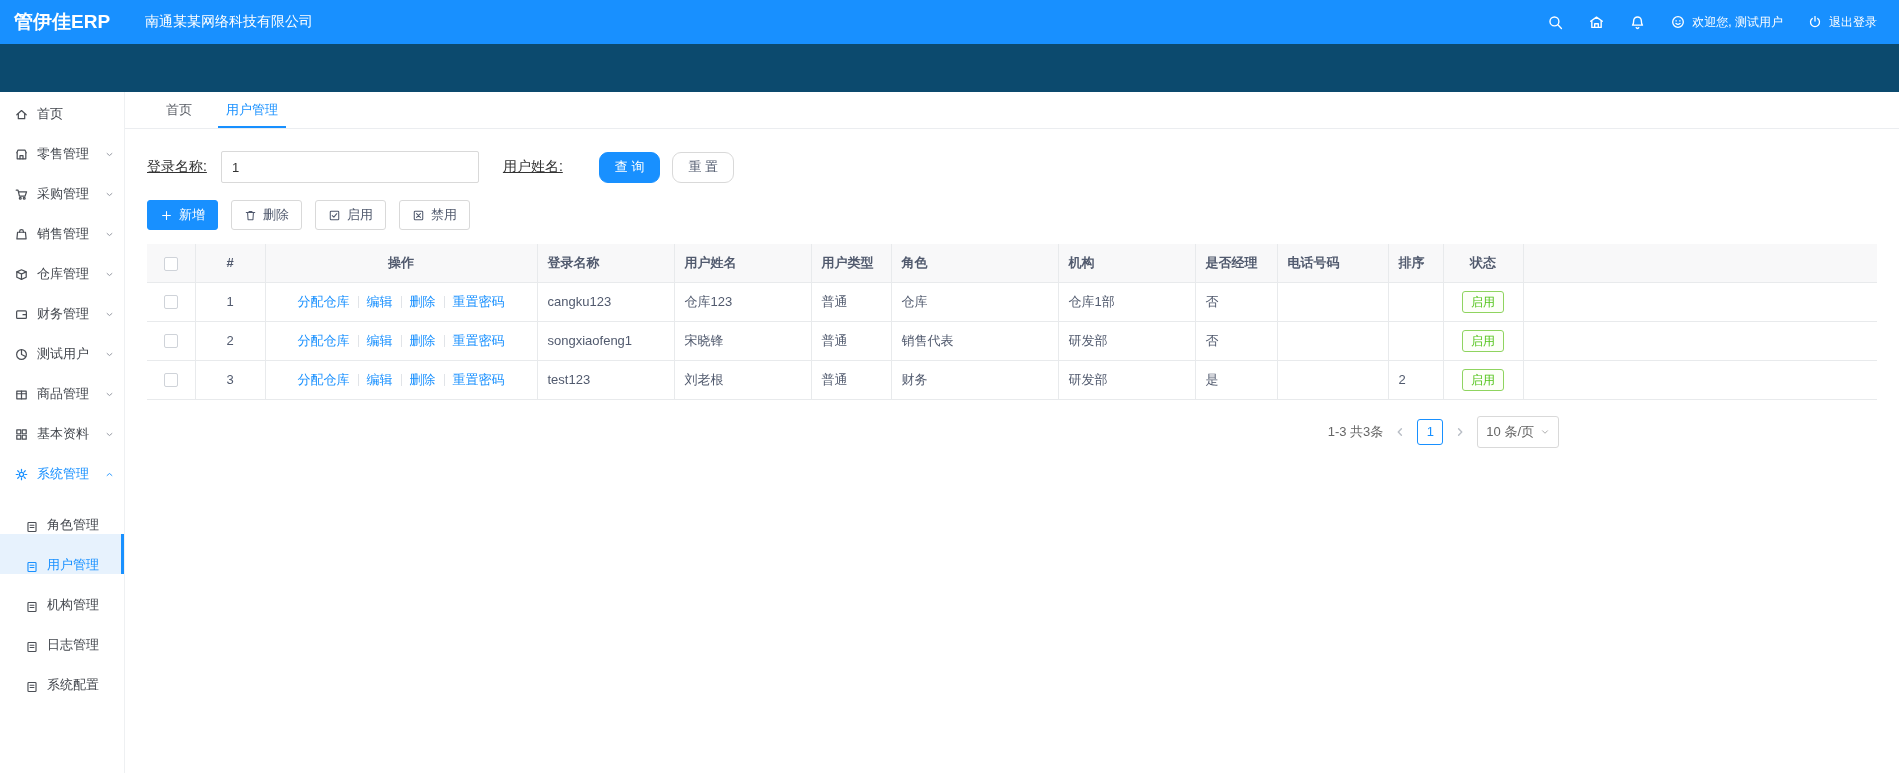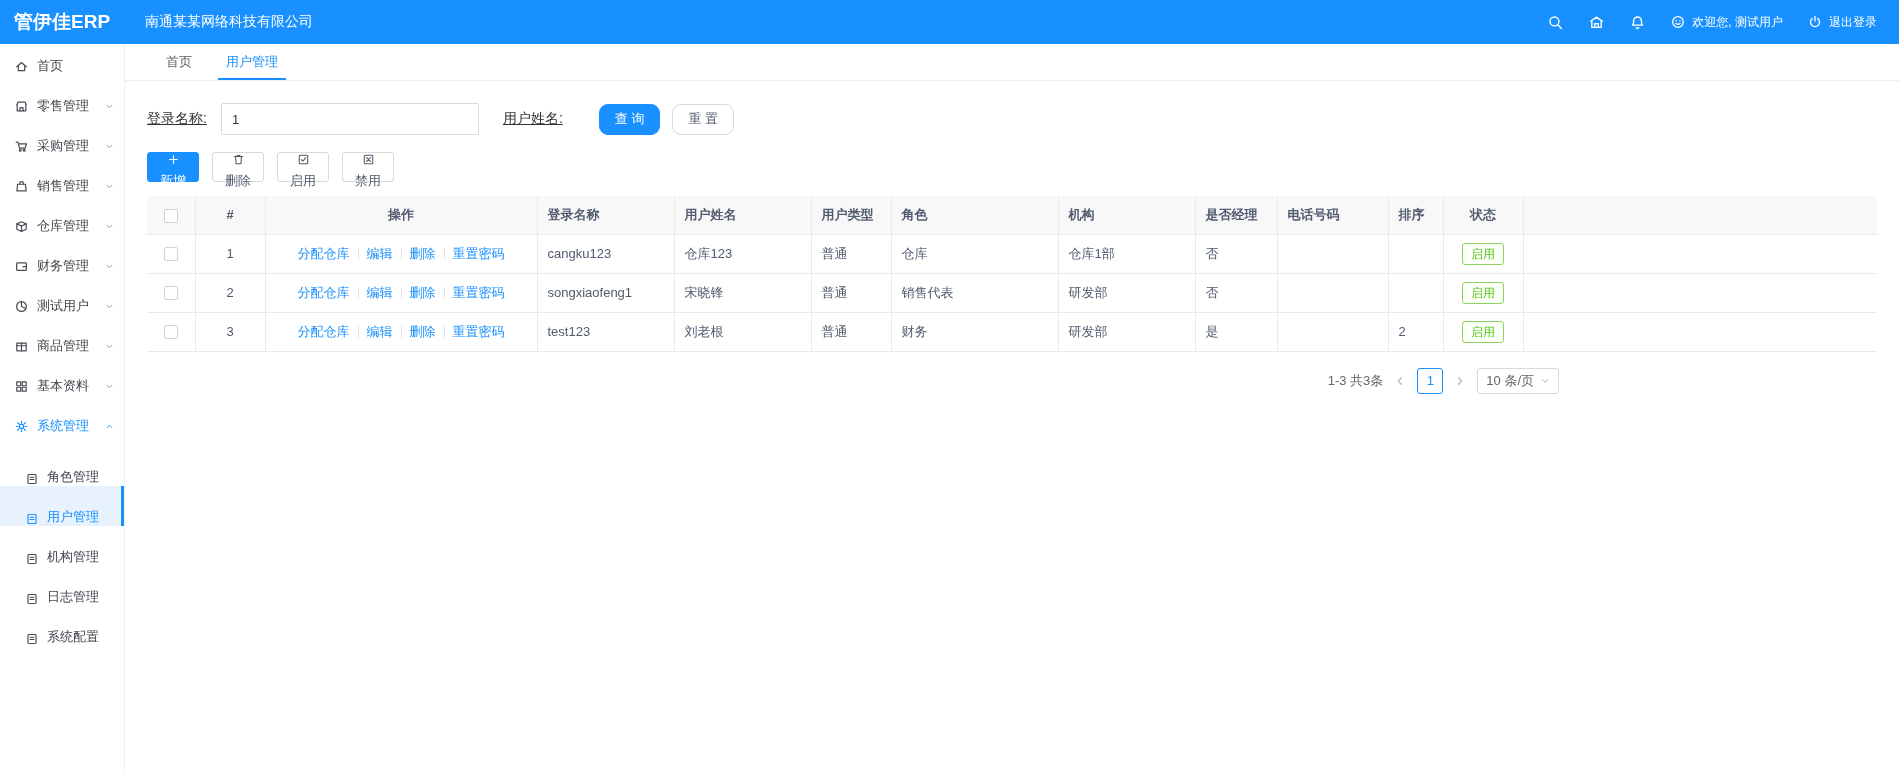--- a/index.html
+++ b/index.html
@@ -1,18 +1,18 @@
 <!DOCTYPE html>
 <html><head>
 <meta charset="utf-8">
 <style>
   * { box-sizing: border-box; }
   html, body { margin: 0; padding: 0; background: #fff; }
   body { font-family: "Liberation Sans", "DejaVu Sans", sans-serif; }
-  .app { width: 1899px; height: 773px; overflow: hidden; display: flex; flex-direction: column; background: #0c4a6e; }
+  .app { width: 1899px; height: 773px; overflow: hidden; display: flex; flex-direction: column; background: #0c4a6e; gap: 48px; }
 
   svg { display: block; width: 100%; height: 100%; fill: none; stroke: currentColor; stroke-width: 1.3; stroke-linecap: round; stroke-linejoin: round; }
 
   
   .topbar { height: 44px; background: #1890ff; display: flex; align-items: center; color: #fff; flex-shrink: 0; }
   .logo { width: 125px; font-size: 19px; font-weight: bold; padding-left: 14px; flex-shrink: 0; }
   .company { font-size: 14px; margin-left: 20px; }
   .topbar-right { margin-left: auto; display: flex; align-items: center; gap: 24px; padding-right: 22px; font-size: 12px; }
   .tb-icon { width: 17px; height: 17px; display: inline-flex; cursor: pointer; flex-shrink: 0; }
   .tb-group { display: flex; align-items: center; gap: 6px; cursor: pointer; white-space: nowrap; }
@@ -47,21 +47,21 @@
   .f-label2 { margin-left: 24px; }
   .f-input { width: 258px; height: 32px; border: 1px solid #d9d9d9; border-radius: 2px; padding: 0 10px; font-size: 13px; color: #333; font-family: inherit; outline: none; background: #fff; }
   .f-input::placeholder { color: #bfbfbf; }
   .btn { height: 31px; border-radius: 9px; font-size: 13px; font-family: inherit; cursor: pointer; display: inline-flex; align-items: center; justify-content: center; white-space: nowrap; }
   .btn-primary { background: #1890ff; border: 1px solid #1890ff; color: #fff; padding: 0 15px; }
   .btn-default { background: #fff; border: 1px solid #d9d9d9; color: #515a6e; padding: 0 15px; }
   .search-btn { margin-left: 22px; }
   .reset-btn { margin-left: 12px; }
 
   .toolbar { margin-top: 17px; display: flex; gap: 13px; }
-  .tbtn { height: 30px; border-radius: 3px; display: inline-flex; align-items: center; gap: 6px; padding: 0 12px; font-size: 13px; font-family: inherit; cursor: pointer; white-space: nowrap; flex-direction: column; }
+  .tbtn { height: 30px; border-radius: 3px; display: inline-flex; align-items: center; gap: 6px; padding: 0 12px; font-size: 13px; font-family: inherit; cursor: pointer; white-space: nowrap; }
   .tbtn .icn { width: 13px; height: 13px; flex-shrink: 0; }
   .tbtn-primary { background: #1890ff; border: 1px solid #1890ff; color: #fff; }
   .tbtn-default { background: #fff; border: 1px solid #d9d9d9; color: #515a6e; }
 
   
   .table-wrap { margin-top: 14px; }
   table { width: 100%; border-collapse: collapse; table-layout: fixed; font-size: 13px; color: #515a6e; }
   th { background: #f8f8f9; font-weight: bold; color: #515a6e; height: 38px; padding: 0 10px; text-align: left; border-bottom: 1px solid #e8eaec; border-right: 1px solid #e8eaec; overflow: hidden; white-space: nowrap; }
   th:last-child { border-right: none; }
   td { height: 39px; padding: 0 10px; border-bottom: 1px solid #e8eaec; border-right: 1px solid #e8eaec; background: #fff; overflow: hidden; white-space: nowrap; }
@@ -69,21 +69,21 @@
   .c-center { text-align: center; }
   input[type="checkbox"] { appearance: none; -webkit-appearance: none; width: 14px; height: 14px; border: 1px solid #cfd3d9; border-radius: 2px; background: #fff; margin: 0; cursor: pointer; vertical-align: middle; }
   .act-link { color: #1890ff; cursor: pointer; text-decoration: none; }
   .sep { display: inline-block; width: 1px; height: 12px; background: #e1e4e8; margin: 0 8px; vertical-align: middle; }
   .badge { display: inline-block; min-width: 34px; padding: 4px 8px; font-size: 12px; line-height: 1; color: #52c41a; border: 1px solid #8fd460; border-radius: 3px; background: #fdfff9; text-align: center; }
 
   
   .pagination { display: flex; align-items: center; justify-content: flex-end; gap: 10px; margin: 16px 318px 0 0; font-size: 13px; color: #666; }
   .pg-arrow { width: 14px; height: 26px; display: flex; align-items: center; color: #b9bec6; cursor: pointer; }
   .pg-page { min-width: 26px; height: 26px; border: 1px solid #1890ff; color: #1890ff; border-radius: 3px; display: flex; align-items: center; justify-content: center; background: #fff; cursor: pointer; }
-  .pg-size { height: 26px; border: 1px solid #d9d9d9; border-radius: 3px; display: inline-flex; align-items: center; gap: 6px; padding: 0 8px; background: #fff; color: #666; cursor: pointer; white-space: nowrap; }
+  .pg-size { height: 32px; border: 1px solid #d9d9d9; border-radius: 3px; display: inline-flex; align-items: center; gap: 6px; padding: 0 8px; background: #fff; color: #666; cursor: pointer; white-space: nowrap; }
   .pg-size .caret { width: 10px; height: 10px; color: #999; display: inline-flex; }
 </style>
 </head>
 <body>
 
 <div class="app">
 
   <header class="topbar">
     <div class="logo">管伊佳ERP</div>
     <div class="company">南通某某网络科技有限公司</div>

